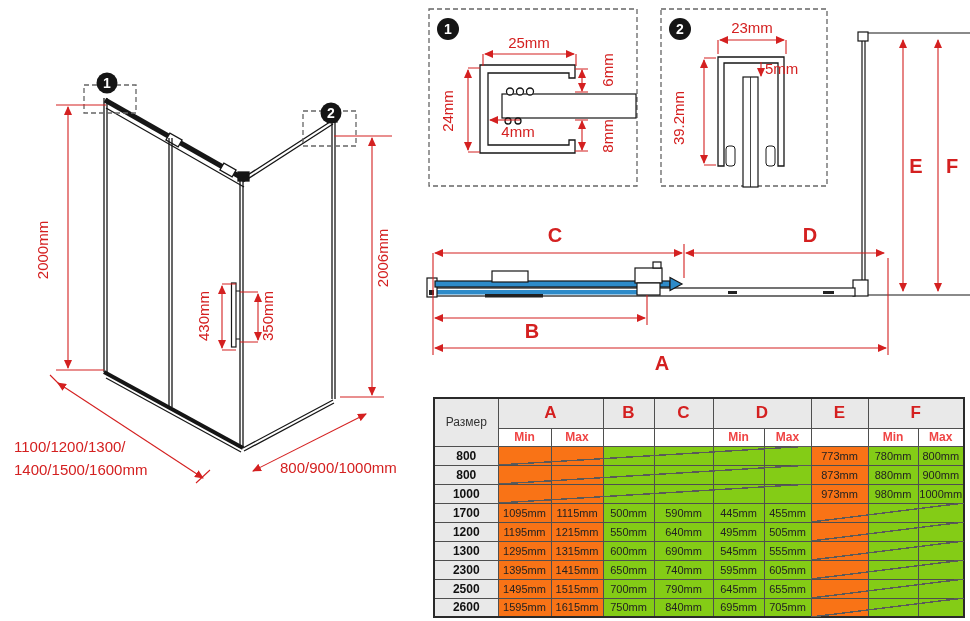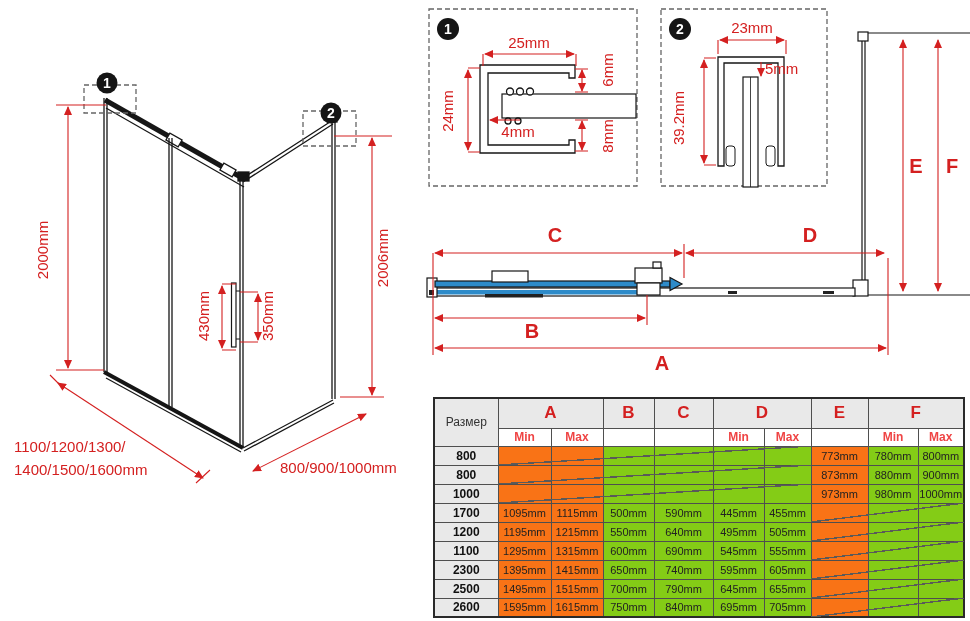--- a/index.html
+++ b/index.html
@@ -305,21 +305,21 @@
             <td class="w">1215mm</td>
             <td class="g">550mm</td>
             <td class="g">640mm</td>
             <td class="g">495mm</td>
             <td class="g">505mm</td>
             <td class="w empty"></td>
             <td class="g empty"></td>
             <td class="g empty"></td>
           </tr>
           <tr>
-            <td class="size">1100</td>
+            <td class="size">1300</td>
             <td class="w">1295mm</td>
             <td class="w">1315mm</td>
             <td class="g">600mm</td>
             <td class="g">690mm</td>
             <td class="g">545mm</td>
             <td class="g">555mm</td>
             <td class="w empty"></td>
             <td class="g empty"></td>
             <td class="g empty"></td>
           </tr>

